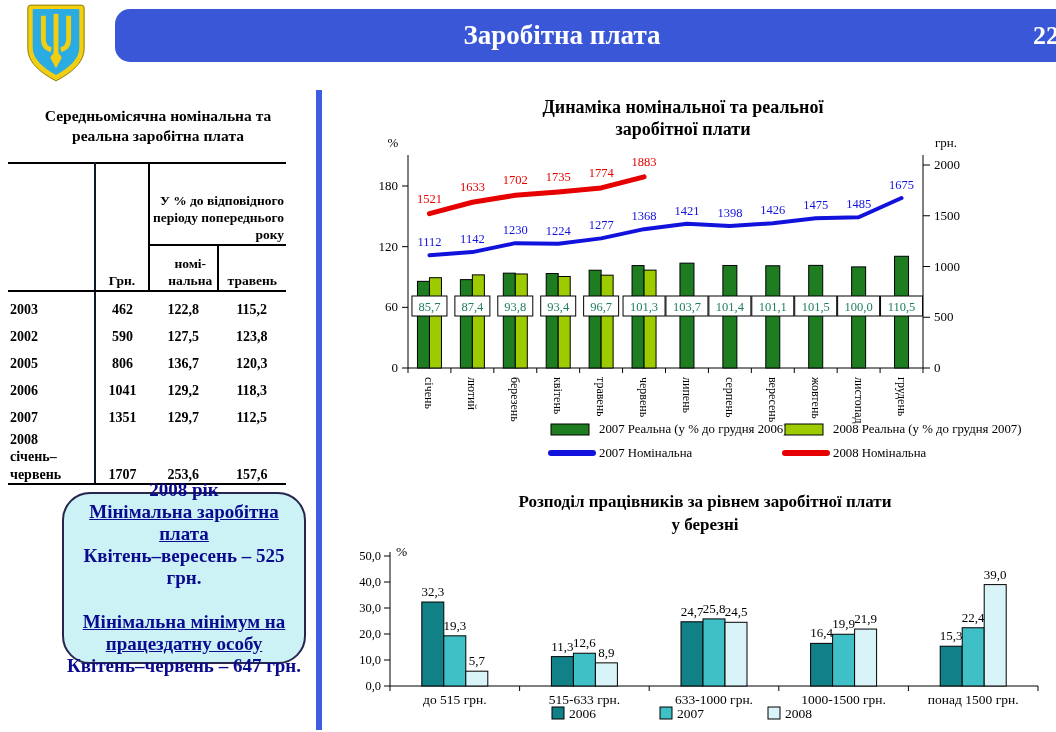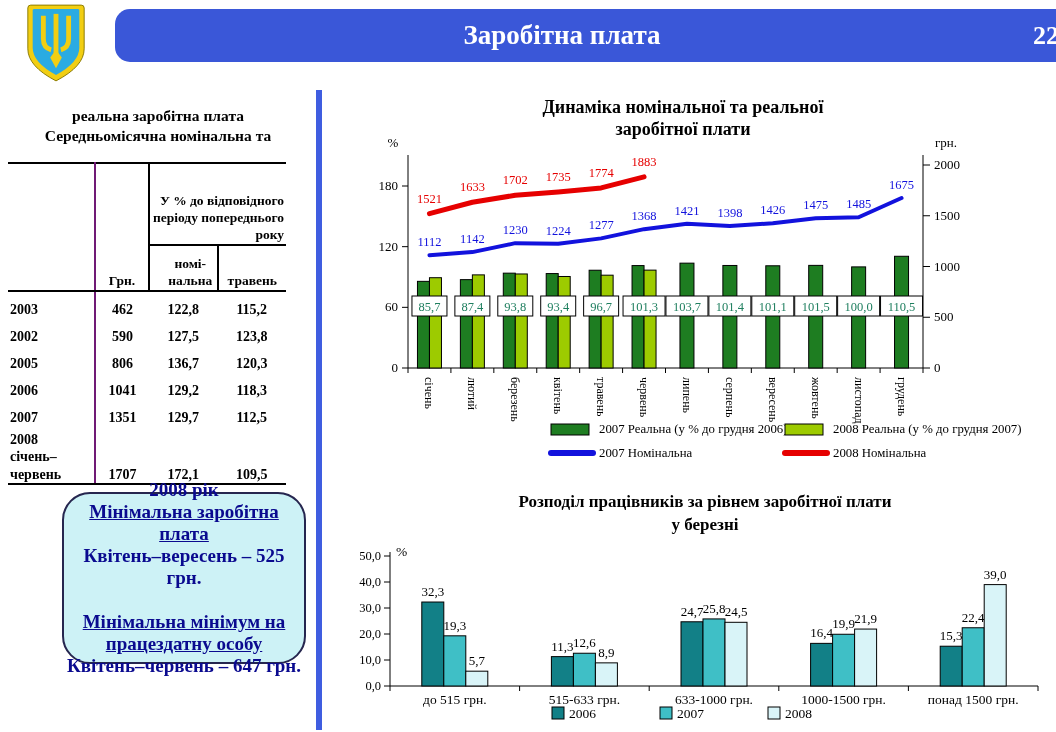--- a/index.html
+++ b/index.html
@@ -17,21 +17,21 @@
   }
   .header-page{
     position:absolute;right:20px;top:0;height:53px;line-height:53px;
     color:#fff;font-weight:bold;font-size:26px;
   }
   
   .left-title{left:10px;top:106px;width:296px;text-align:center;font-weight:bold;font-size:15.5px;line-height:1.3;}
   table.wage{left:8px;top:162px;width:278px;border-collapse:collapse;position:absolute;
     font-weight:bold;font-size:14px;table-layout:fixed;}
   table.wage td{padding:0 2px;vertical-align:bottom;}
-  td.c-year{width:82px;text-align:left;padding-left:5px;border-right:2px solid #701a75;white-space:pre-line;line-height:1.25;padding-bottom:4px;}
+  td.c-year{width:82px;text-align:left;padding-left:5px;border-right:2px solid #0f172a;white-space:pre-line;line-height:1.25;padding-bottom:4px;}
   td.c-grn{width:48px;text-align:center;padding-bottom:4px;}
   td.c-nom{width:72px;text-align:center;padding-bottom:4px;}
   td.c-real{width:76px;text-align:center;padding-bottom:4px;}
   thead td{font-size:13.5px;line-height:1.25;vertical-align:middle;text-align:right;}
   thead tr.h1 td{border-top:2px solid #000;}
   thead td.c-year,thead td.c-grn{border-bottom:2px solid #000;}
   thead td.c-grn{border-right:2px solid #000;}
   thead td.c-span{height:80px;}
   thead tr.h2 td{border-top:2px solid #000;border-bottom:2px solid #000;height:44px;}
   thead td.c-nom{border-right:2px solid #000;white-space:pre-line;padding-left:16px;}
@@ -68,22 +68,22 @@
     <path d="M35 47 L41 55 L35 66 L29 55 Z" fill="#f2ce12"></path>
   </svg>
 </div>
 
 <div class="abs header-bar">
   <div class="header-title">Заробітна плата</div>
   <div class="header-page">22</div>
 </div>
 
 <div class="abs left-title">
+  <div>Середньомісячна номінальна та</div>
   <div>реальна  заробітна плата</div>
-  <div>Середньомісячна номінальна та</div>
 </div>
 
 <table class="wage">
   <thead>
     <tr class="h1">
       <td class="c-year" rowspan="2"></td>
       <td class="c-grn" rowspan="2">Грн.</td>
       <td class="c-span" colspan="2">У % до відповідного періоду попереднього року</td>
     </tr>
     <tr class="h2">
@@ -121,22 +121,22 @@
         <td class="c-year">2007</td>
         <td class="c-grn">1351</td>
         <td class="c-nom">129,7</td>
         <td class="c-real">112,5</td>
       </tr>
       <tr class="last">
         <td class="c-year">2008
 січень–
 червень</td>
         <td class="c-grn">1707</td>
-        <td class="c-nom">172,1</td>
-        <td class="c-real">109,5</td>
+        <td class="c-nom">253,6</td>
+        <td class="c-real">157,6</td>
       </tr>
     </tbody>
 </table>
 
 <div class="abs info-box" id="info-box">
     <div class="info-line">2008 рік</div>
     <div class="info-line u">Мінімальна заробітна плата</div>
     <div class="info-line">Квітень–вересень – 525 грн.</div>
     <div class="info-line">&nbsp;</div>
     <div class="info-line u">Мінімальна мінімум на</div>

